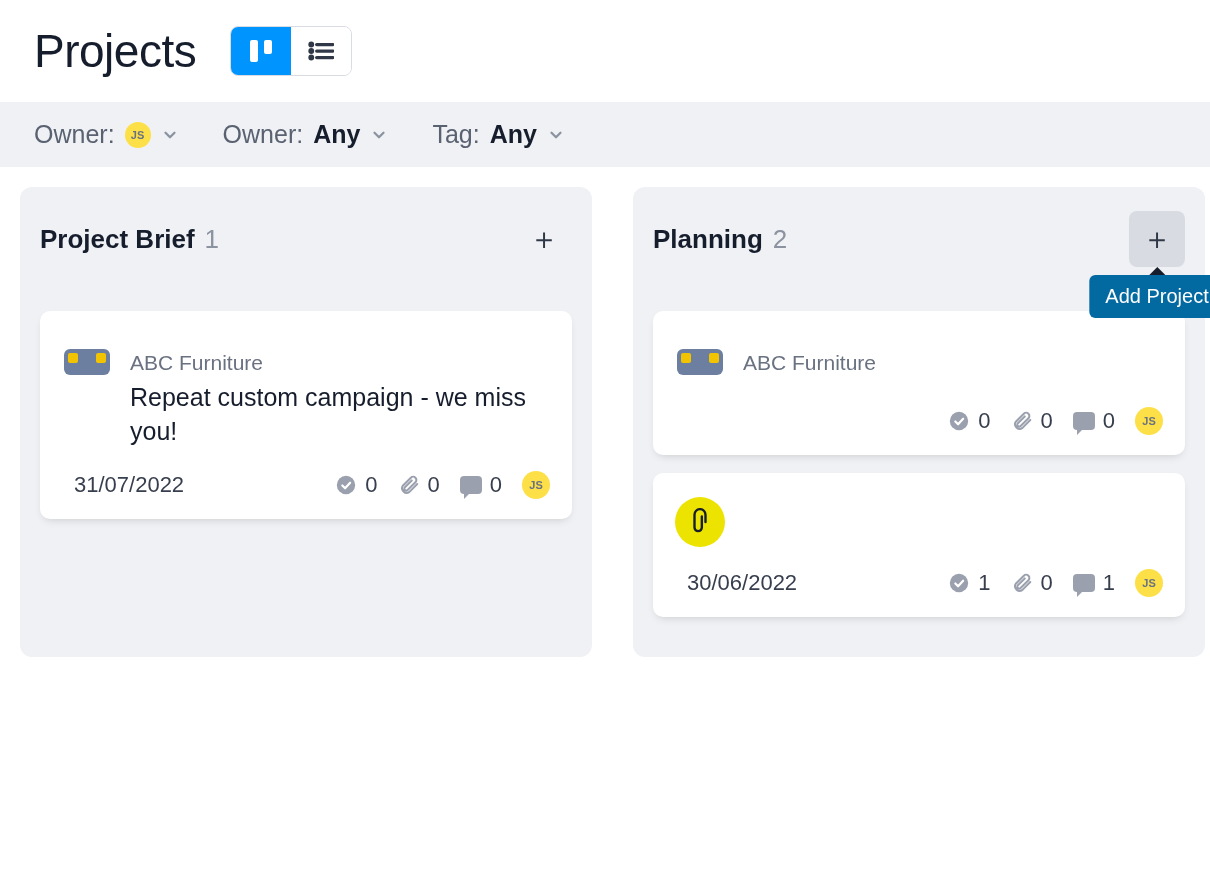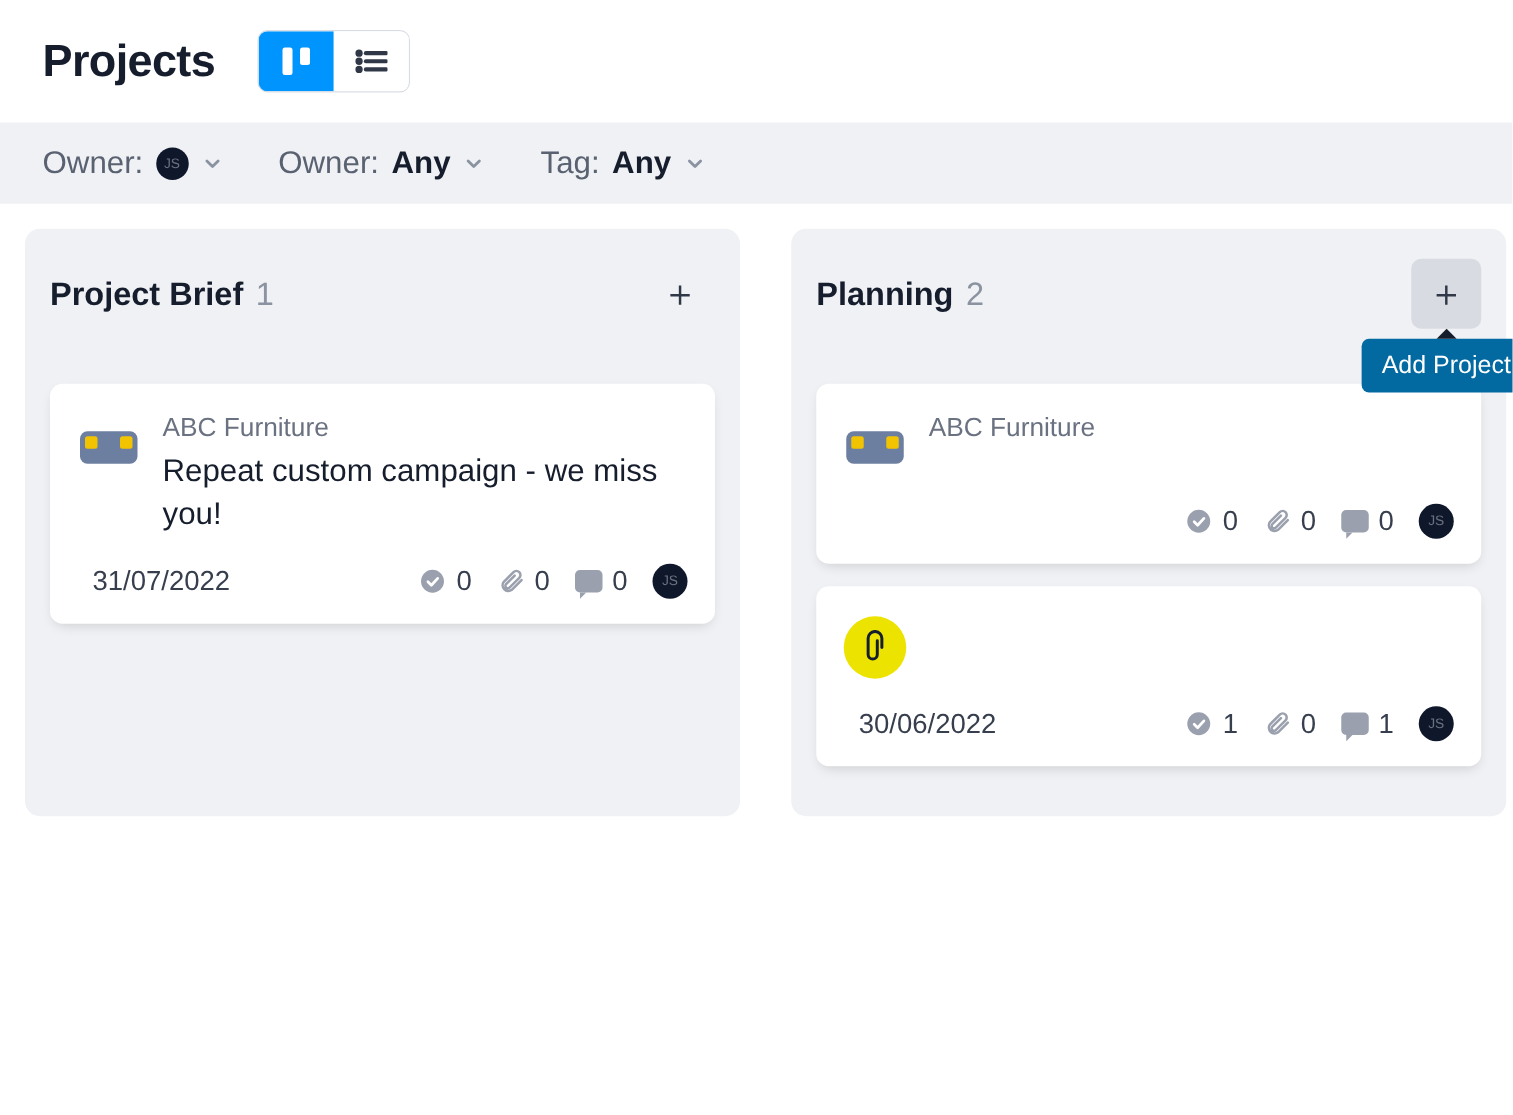--- a/index.html
+++ b/index.html
@@ -5,21 +5,21 @@
   * { box-sizing: border-box; margin: 0; padding: 0; }
   body {
     font-family: -apple-system, BlinkMacSystemFont, "Segoe UI", Helvetica, Arial, sans-serif;
     background: #ffffff; color: #161d2c; width: 1210px; height: 892px;
   }
   
   .topbar {
     display: flex; align-items: center; gap: 34px;
     padding: 24px 34px 24px 34px;
   }
-  .page-title { font-size: 36px; font-weight: 700; letter-spacing: -0.5px; }
+  .page-title { font-size: 46px; font-weight: 400; letter-spacing: -0.5px; }
   .view-switch {
     display: flex; gap: 0; border: 1px solid #d9dde3; border-radius: 8px;
     overflow: hidden; height: 50px;
   }
   .view-btn {
     display: flex; align-items: center; justify-content: center;
     width: 60px; height: 48px; background: #fff; cursor: pointer;
   }
   .view-btn.active { background: #0094ff; }
   .board-icon-rect { width: 22px; height: 22px; position: relative; }
@@ -34,23 +34,23 @@
   .filterbar {
     display: flex; align-items: center; gap: 44px;
     padding: 18px 34px; background: #eff1f4;
     font-size: 25px; color: #5a6272;
   }
   .filter-group { display: flex; align-items: center; gap: 10px; cursor: pointer; }
   .filter-label { color: #5a6272; }
   .filter-value { color: #161d2c; font-weight: 600; }
   .chev-down { width: 18px; height: 18px; }
   .avatar-dot {
-    width: 26px; height: 26px; border-radius: 50%; background: #0f172a;
+    width: 26px; height: 26px; border-radius: 50%; background: #fde047;
     display: flex; align-items: center; justify-content: center;
-    font-size: 11px; color: #6a7180; font-weight: 400;
+    font-size: 11px; color: #6a7180; font-weight: 700;
   }
   
   .board {
     display: flex; gap: 41px; padding: 20px 20px;
   }
   .column {
     flex: 0 0 572px; background: #eff1f4; border-radius: 12px;
     padding: 24px 20px 22px 20px;
   }
   .col-head {
@@ -92,21 +92,21 @@
     content: ""; position: absolute; inset: 14px 2px 10px 2px;
     background: #6c7fa0; border-radius: 6px;
   }
   .sofa::after {
     content: ""; position: absolute; left: 6px; top: 18px;
     width: 10px; height: 10px; background: #f2c300; border-radius: 2px;
     box-shadow: 28px 0 0 #f2c300;
   }
   .smart { background: #ece400; display: flex; align-items: center; justify-content: center; border-radius: 50%; }
   .smart svg { width: 22px; height: 28px; }
-  .card-text { flex: 1; }
+  .card-text { flex: 1; margin-top: 16px; }
   .client-name { color: #6a7180; font-size: 21px; margin-bottom: 6px; }
   .card-title { font-size: 25px; font-weight: 400; line-height: 1.35; }
   .card-meta {
     display: flex; align-items: center; justify-content: space-between;
     font-size: 22px; color: #373e4d; gap: 16px;
   }
   .card-meta .left { display: flex; align-items: center; gap: 12px; }
   .card-meta .right { display: flex; align-items: center; gap: 20px; }
   .meta-item { display: flex; align-items: center; gap: 8px; color: #373e4d; }
   .meta-item svg, .meta-item .ico { width: 22px; height: 22px; color: #9aa0ad; }

